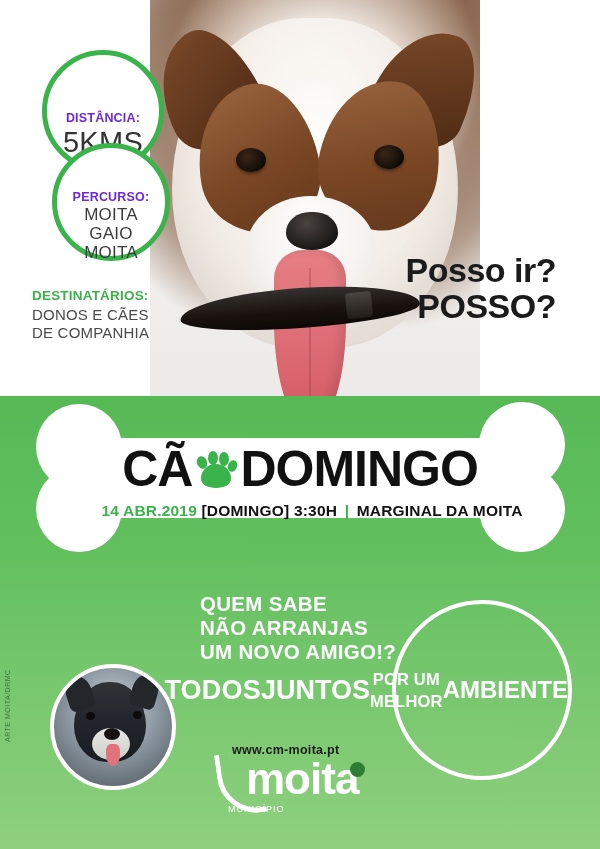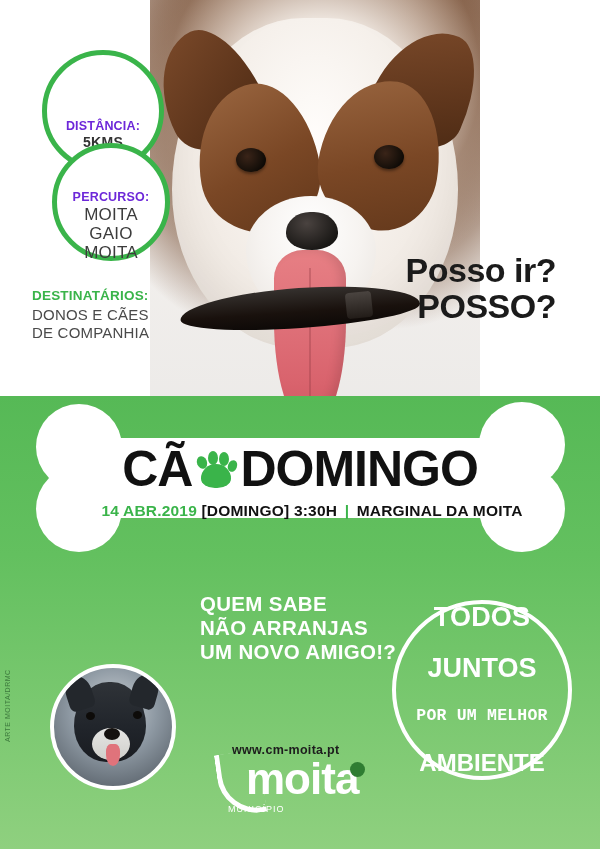--- a/index.html
+++ b/index.html
@@ -96,21 +96,21 @@
     color:#2b2b2b;
   }
   .badge-dist{left:42px;top:50px;width:112px;height:112px;}
   .badge-perc{left:52px;top:143px;width:108px;height:108px;}
   .badge .kicker{
     font-size:12.5px;font-weight:bold;letter-spacing:.2px;color:#6d28d9;
     margin-bottom:1px;
     margin-top:47px;
   }
   .badge .big{
-    font-size:14px;font-weight:700;color:#333;letter-spacing:.3px;text-align:center;
+    font-size:29px;font-weight:400;color:#333;letter-spacing:.3px;text-align:center;
   }
   .badge .lines{
     font-size:17px;line-height:19px;color:#3c3c3c;letter-spacing:.2px;
   }
   .dest-block{
     position:absolute;left:32px;top:288px;width:190px;
   }
   .dest-title{
     font-size:13.5px;font-weight:bold;color:#3ab44a;letter-spacing:.2px;
   }
@@ -174,26 +174,26 @@
     margin-left:24px;
   }
   .site{
     position:absolute;left:232px;top:706px;
     font-size:12.5px;font-weight:bold;color:#1d1d1d;letter-spacing:.3px;margin-top:37px;
   }
   
   .stamp{
     position:absolute;right:28px;top:600px;width:172px;height:172px;
     border:4px solid #ffffff;border-radius:50%;
-    display:flex;flex-direction:column;align-items:center;justify-content:space-between;
+    display:flex;flex-direction:row;align-items:center;justify-content:flex-end;
     color:#ffffff;text-align:center;
   }
   .stamp .l1{font-size:27px;font-weight:bold;line-height:27px;letter-spacing:.2px;}
   .stamp .l2{font-size:27px;font-weight:bold;line-height:28px;}
-  .stamp .l3{font-size:16.5px;font-weight:bold;line-height:22px;letter-spacing:.2px;font-family:Liberation Mono, monospace;}
+  .stamp .l3{font-size:16.5px;font-weight:bold;line-height:22px;letter-spacing:.2px;}
   .stamp .l4{font-size:24px;font-weight:bold;line-height:26px;}
   
   .small-photo{
     position:absolute;left:50px;top:664px;width:118px;height:118px;
     border:4px solid #ffffff;border-radius:50%;overflow:hidden;
     background:radial-gradient(circle at 50% 36%, #cfd4d8 0%, #8e99a3 45%, #4b535b 100%);
   }
   .sp-head{
     position:absolute;left:20px;top:14px;width:72px;height:80px;
     background:linear-gradient(180deg,#2f3338 0%,#20242a 60%,#191c21 100%);

